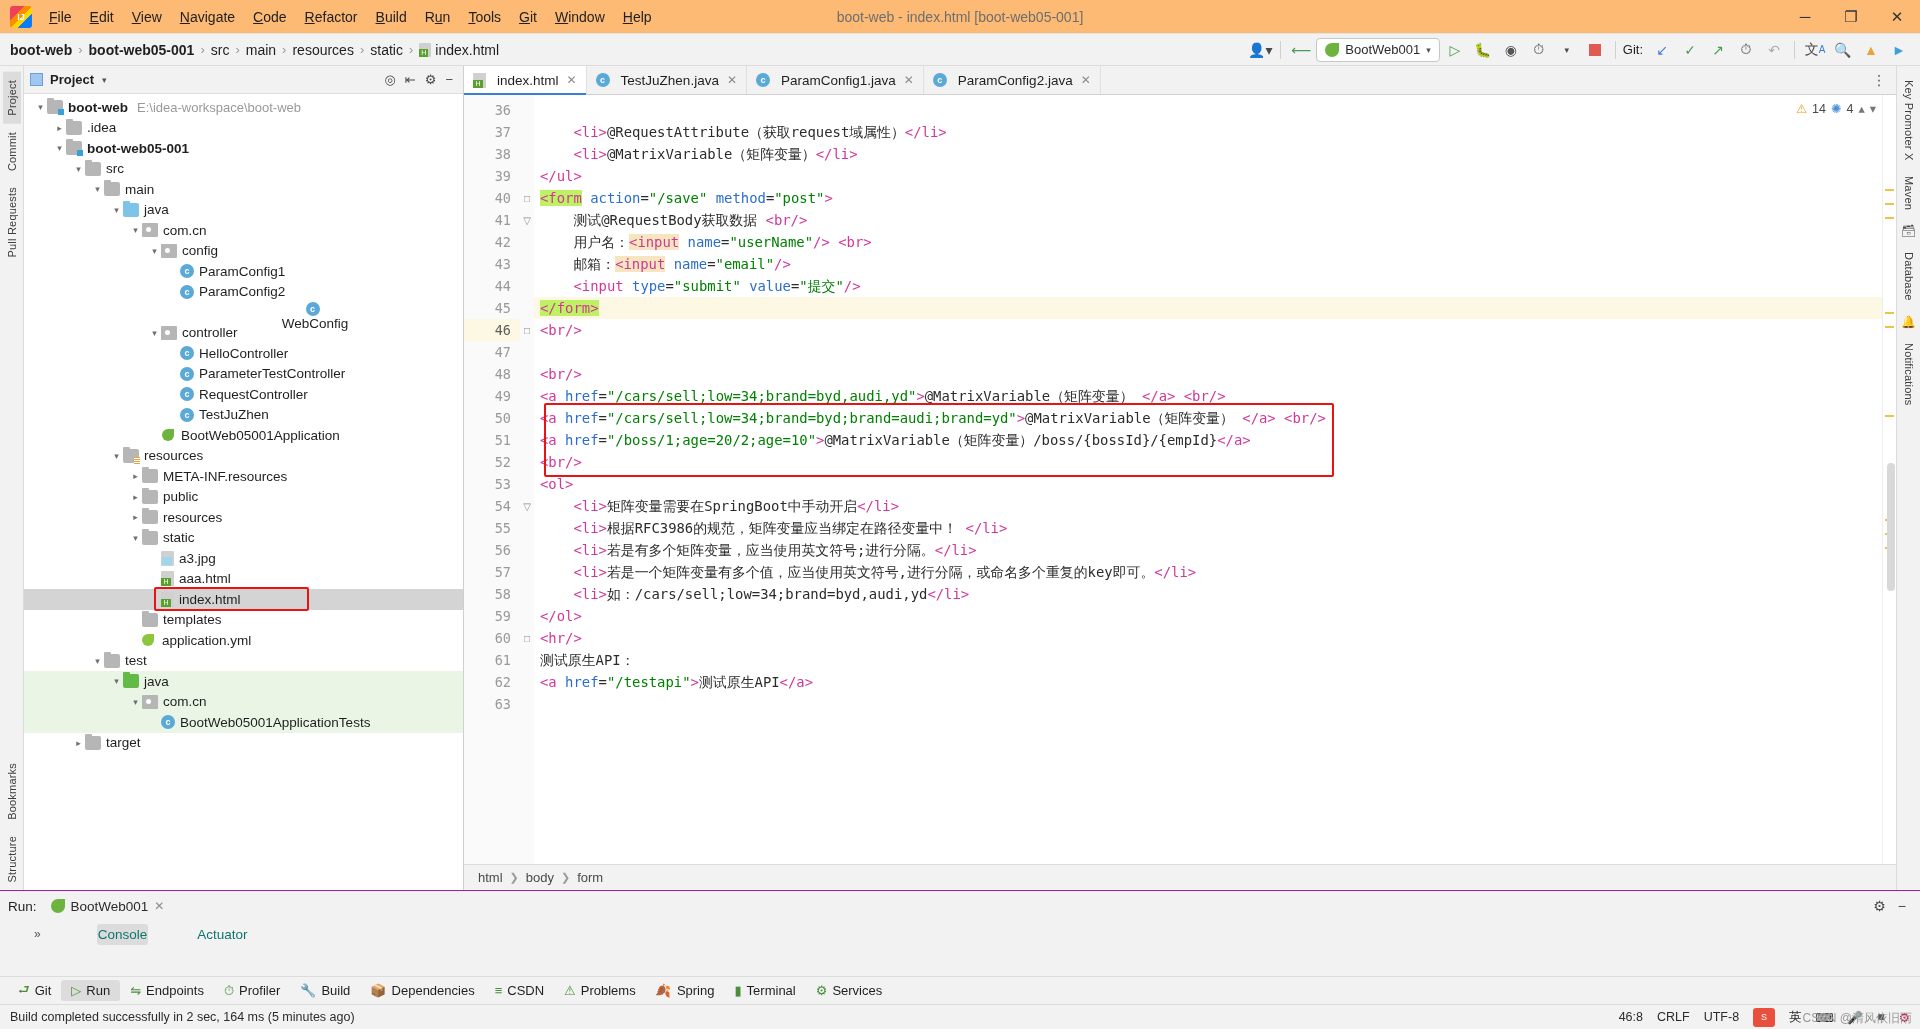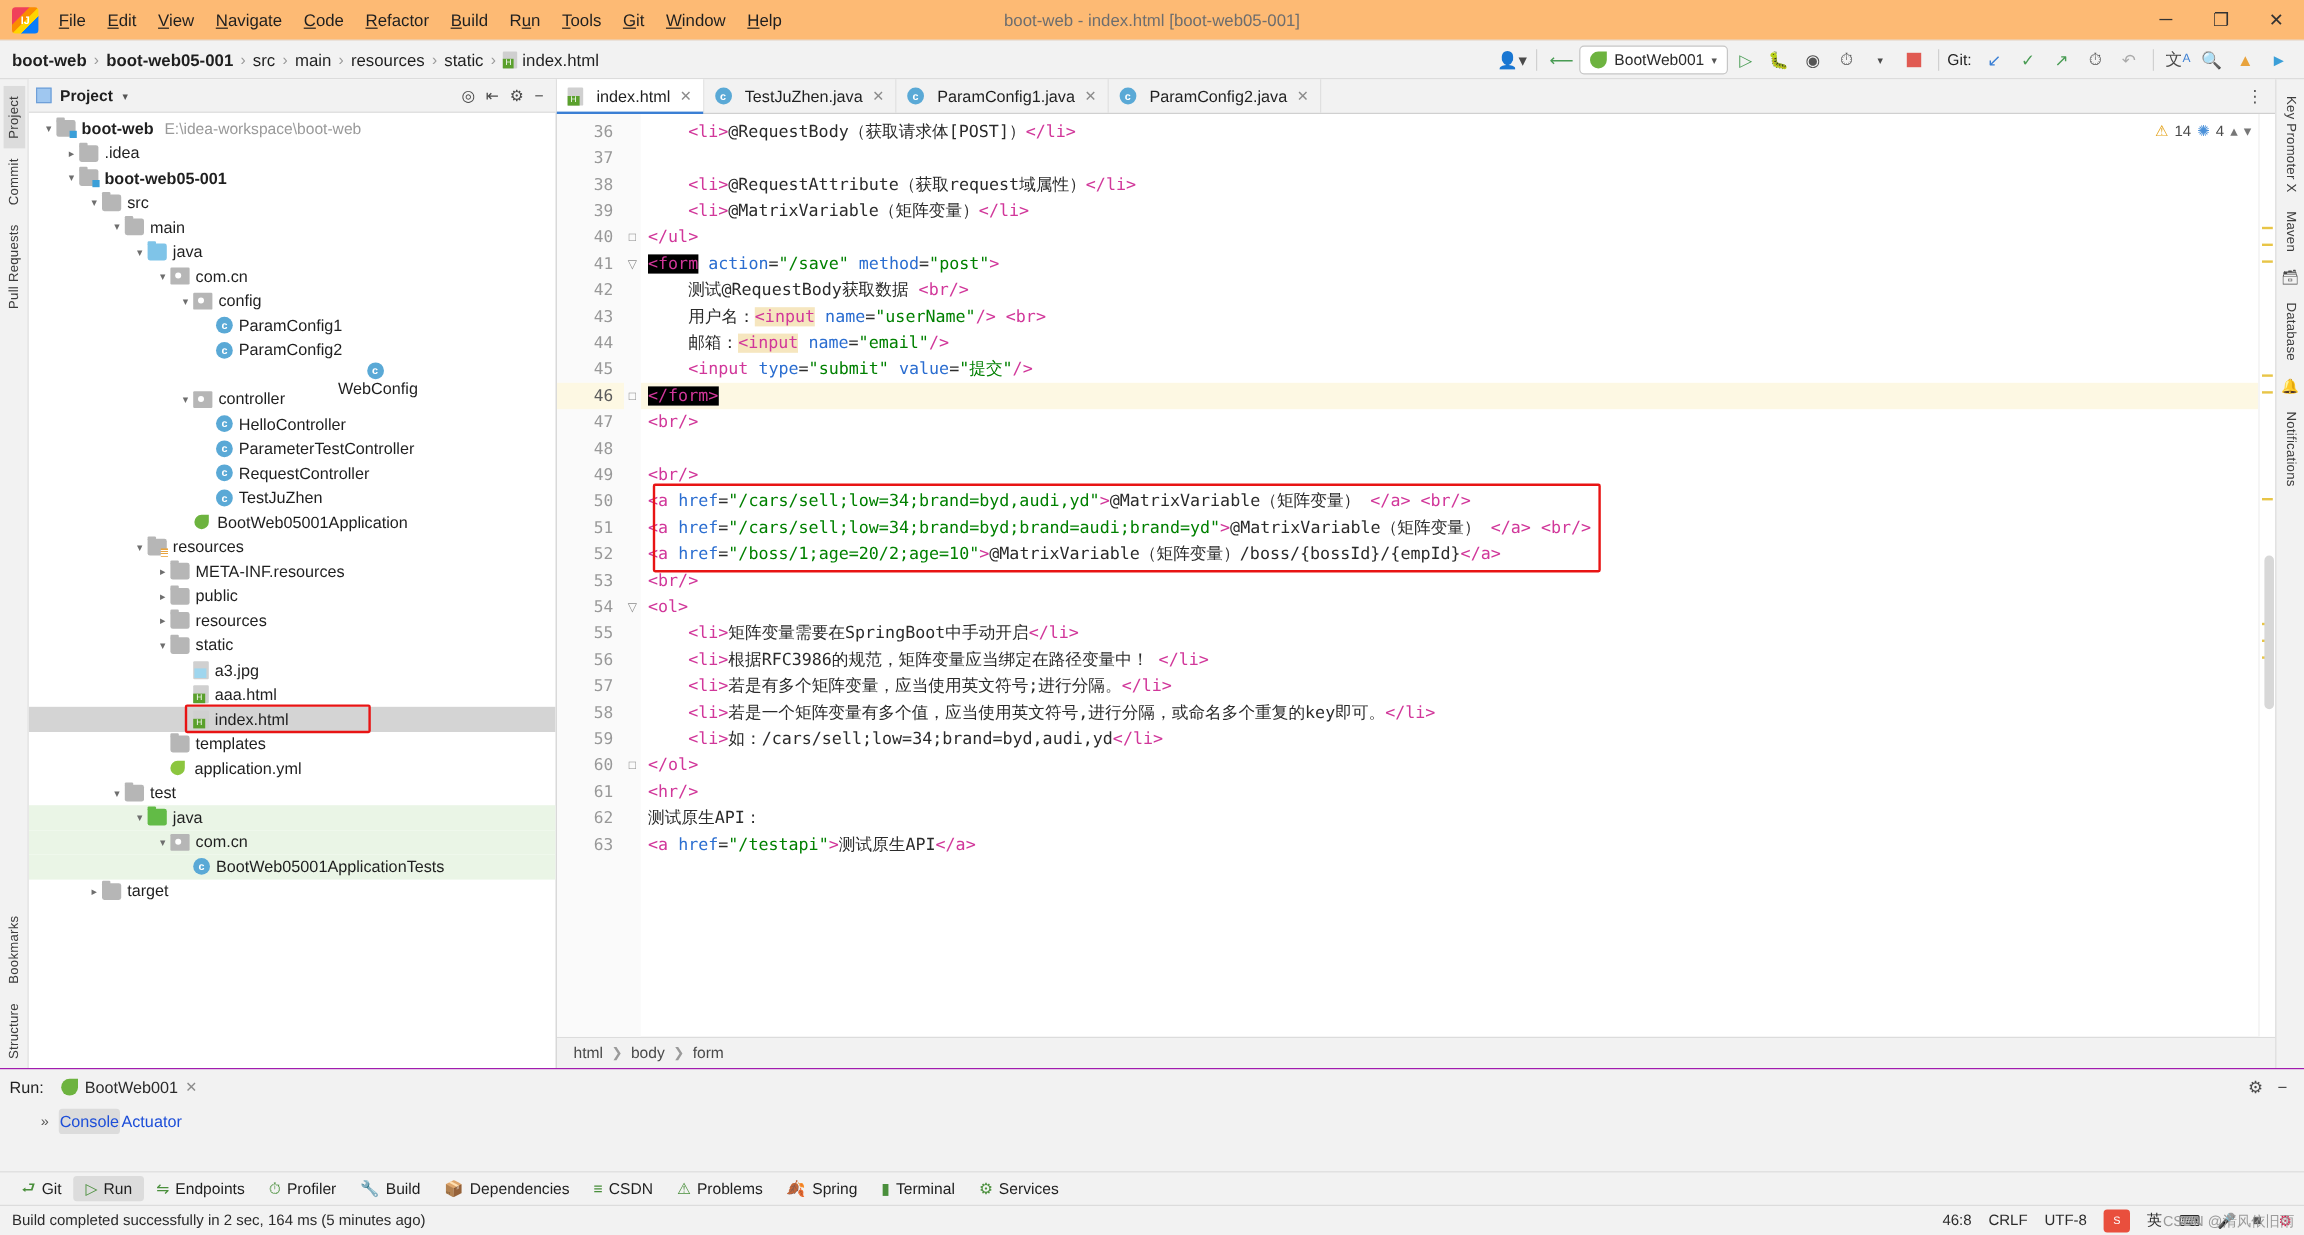--- a/index.html
+++ b/index.html
@@ -105,21 +105,21 @@
   .gln.cur { color:#5c5c5c; background:#fdf8e3; }
   .foldcol { width:14px; background:#fafafa; flex:none; padding-top:4px; position:relative;}
   .fold { height:22px; display:flex; align-items:center; justify-content:center; color:#8b8b8b; font-size:10px;}
   .code { flex:1; padding-top:4px; position:relative; overflow:hidden; font-family:"DejaVu Sans Mono", monospace; font-size:13.9px; }
   .cl { height:22px; line-height:22px; white-space:pre; padding-left:6px; }
   .cl.cur { background:#fdf8e3; }
   .ptag  { color:#d1379a; }
   .attr  { color:#2a6dd0; }
   .val   { color:#008000; }
   .txt   { color:#2b2b2b; }
-  .hl-form { background:#000000; }
+  .hl-form { background:#bef264; }
   .hl-input{ background:#f6e6bf; }
   .code .redbox2 { position:absolute; border:2.5px solid #e81414; border-radius:2px; pointer-events:none; }
 
   
   .errstrip { width:14px; background:#fff; flex:none; position:relative; border-left:1px solid #eee;}
   .mark { position:absolute; right:2px; width:9px; height:2px; background:#e8c547; }
   .insp-box { position:absolute; right:20px; top:6px; display:flex; align-items:center; gap:5px; font-size:12.5px; color:#4a4a4a; z-index:4;}
   .tri-w { color:#e3a21a; }
   .bang-b { color:#4a90d9; }
 
@@ -127,21 +127,21 @@
   .bc2sep{ color:#9a9a9a; margin:0 7px; font-size:11px;}
 
   
   .runpanel { height:86px; background:#f2f2f2; border-top:1px solid #a21caf; flex:none; display:flex; flex-direction:column;}
   .runhead { height:30px; display:flex; align-items:center; padding:0 8px; gap:8px; }
   .runhead .lbl2 { font-size:13.5px; color:#1f1f1f; }
   .runtab { display:flex; align-items:center; gap:6px; font-size:13.5px; padding:2px 6px; }
   .runtab .x { color:#8b8b8b; font-size:12px; }
   .runhead .right { margin-left:auto; display:flex; gap:12px; color:#4a4a4a; font-size:14px; padding-right:6px;}
   .runtabs2 { display:flex; align-items:center; gap:0; padding-left:26px; height:26px; }
-  .rt2 { font-size:13.5px; color:#1d4ed8; padding:3px 1px; }
+  .rt2 { font-size:13.5px; color:#0f766e; padding:3px 1px;margin-left:48px; }
   .rt2.active { background:#dcdcdc; border-radius:3px;}
   .chev { color:#555; font-size:12px; padding:0 8px;}
 
   
   .twbar { height:28px; background:#f2f2f2; border-top:1px solid #dcdcdc; display:flex; align-items:center; padding-left:8px; gap:0; flex:none;}
   .twitem { display:flex; align-items:center; gap:5px; font-size:13px; color:#1f1f1f; padding:3px 10px; }
   .twitem.active { background:#dcdcdc; border-radius:3px;}
 
   
   .status { height:25px; background:#f2f2f2; border-top:1px solid #dcdcdc; display:flex; align-items:center; padding:0 10px; font-size:12.5px; color:#2b2b2b; flex:none; }
@@ -498,21 +498,20 @@
             <div class="fold"></div>
             <div class="fold"></div>
             <div class="fold"></div>
             <div class="fold">□</div>
             <div class="fold"></div>
             <div class="fold"></div>
             <div class="fold"></div>
           </div>
         <div class="code" id="code">
           <div class="redbox2" id="code-redbox" style="left: 10px; top: 308px; width: 790px; height: 74px;"></div>
-        <div class="cl"><span class="txt">    </span><span class="ptag">&lt;li&gt;</span><span class="txt">@RequestBody（获取请求体[POST]）</span><span class="ptag">&lt;/li&gt;</span></div>
             <div class="cl"></div>
             <div class="cl"><span class="txt">    </span><span class="ptag">&lt;li&gt;</span><span class="txt">@RequestAttribute（获取request域属性）</span><span class="ptag">&lt;/li&gt;</span></div>
             <div class="cl"><span class="txt">    </span><span class="ptag">&lt;li&gt;</span><span class="txt">@MatrixVariable（矩阵变量）</span><span class="ptag">&lt;/li&gt;</span></div>
             <div class="cl"><span class="ptag">&lt;/ul&gt;</span></div>
             <div class="cl"><span class="ptag hl-form">&lt;form</span><span class="txt"> </span><span class="attr">action</span><span class="txt">=</span><span class="val">"/save"</span><span class="txt"> </span><span class="attr">method</span><span class="txt">=</span><span class="val">"post"</span><span class="ptag">&gt;</span></div>
             <div class="cl"><span class="txt">    测试@RequestBody获取数据 </span><span class="ptag">&lt;br/&gt;</span></div>
             <div class="cl"><span class="txt">    用户名：</span><span class="ptag hl-input">&lt;input</span><span class="txt"> </span><span class="attr">name</span><span class="txt">=</span><span class="val">"userName"</span><span class="ptag">/&gt;</span><span class="txt"> </span><span class="ptag">&lt;br&gt;</span></div>
             <div class="cl"><span class="txt">    邮箱：</span><span class="ptag hl-input">&lt;input</span><span class="txt"> </span><span class="attr">name</span><span class="txt">=</span><span class="val">"email"</span><span class="ptag">/&gt;</span></div>
             <div class="cl"><span class="txt">    </span><span class="ptag">&lt;input</span><span class="txt"> </span><span class="attr">type</span><span class="txt">=</span><span class="val">"submit"</span><span class="txt"> </span><span class="attr">value</span><span class="txt">=</span><span class="val">"提交"</span><span class="ptag">/&gt;</span></div>
             <div class="cl cur"><span class="ptag hl-form">&lt;/form&gt;</span></div>

